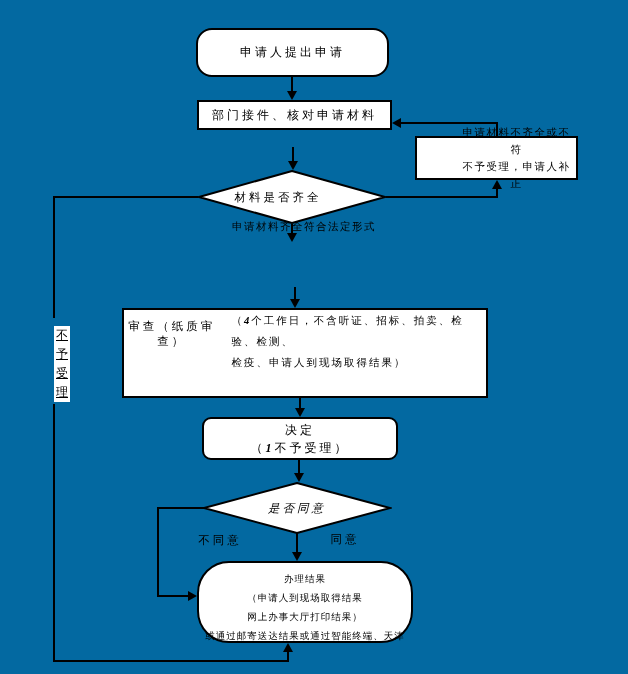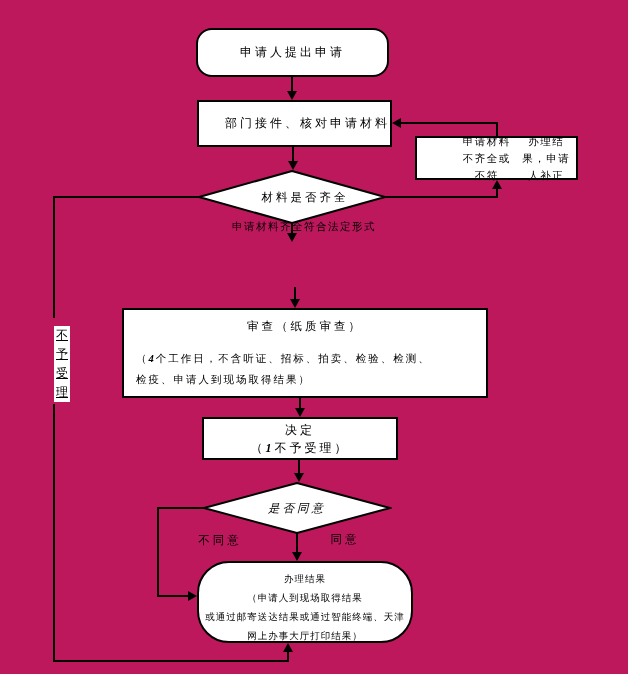--- a/index.html
+++ b/index.html
@@ -1,17 +1,17 @@
 <!DOCTYPE html>
 <html><head>
 <meta charset="utf-8">
 <style>
   html,body{margin:0;padding:0;background:#ffffff;}
   .stage{
-    position:relative;width:628px;height:674px;background:#be185d;
+    position:relative;width:628px;height:674px;background:#0369a1;
     font-family:"Liberation Serif","DejaVu Serif",serif;color:#000;
     overflow:hidden;
   }
   .node{
     position:absolute;border:2px solid #000;background:#fff;
     display:flex;align-items:center;justify-content:center;
     text-align:center;box-sizing:border-box;
   }
   .rounded{border-radius:16px;}
   .big-rounded{border-radius:32px;}
@@ -28,62 +28,62 @@
     font-size:11.5px;letter-spacing:3px;
   }
   .caption{
     position:absolute;font-size:10.5px;letter-spacing:1.5px;text-align:center;
   }
   .edge-label{position:absolute;font-size:11.5px;letter-spacing:3px;}
   .vert-label{
     position:absolute;font-size:12px;width:16px;line-height:19px;
     word-break:break-all;text-align:center;background:#fff;
   }
-  .review-box{flex-direction:column;justify-content:flex-start;align-items:stretch;}
+  .review-box{flex-direction:row;justify-content:flex-start;align-items:stretch;}
   .review-title{font-size:11.5px;letter-spacing:3px;text-align:center;margin-top:9px;}
   .review-note{
     font-size:10.5px;letter-spacing:2px;text-align:left;
-    padding:0 12px;margin-top:14px;line-height:21px;
+    padding:0 12px;line-height:21px;
   }
   .num{font-style:italic;font-weight:bold;}
   .two-line{flex-direction:column;line-height:18px;}
-  .supp{font-size:10.5px;letter-spacing:1.5px;line-height:17px;flex-direction:row;padding-left:40px;}
+  .supp{font-size:10.5px;letter-spacing:1.5px;line-height:17px;flex-direction:column;padding-left:40px;}
   .result-box{flex-direction:column;justify-content:flex-start;font-size:9.5px;letter-spacing:1px;line-height:19px;padding-top:7px;}
 </style>
 </head>
 <body>
 
 <div class="stage">
 
   <div class="node rounded lbl" style="left:196px;top:28px;width:193px;height:49px;">
     <span>申请人提出申请</span>
   </div>
 
   <div class="line" style="left:291px;top:77px;width:2px;height:15px;"></div>
   <div class="ah ah-down" style="left:287px;top:91px;"></div>
 
-  <div class="node lbl" style="left:197px;top:100px;width:195px;height:47px;justify-content:flex-end;">
+  <div class="node lbl" style="left:197px;top:100px;width:195px;height:30px;">
     <span>部门接件、核对申请材料</span>
   </div>
 
   <div class="line" style="left:292px;top:147px;width:2px;height:15px;"></div>
   <div class="ah ah-down" style="left:288px;top:161px;"></div>
 
   <svg class="dshape" style="left:197px;top:170px;" width="190" height="54">
     <polygon points="95,1 188,27 95,53 2,27" fill="#ffffff" stroke="#000000" stroke-width="2"></polygon>
   </svg>
-  <div class="dtext" style="left:210px;top:170px;width:190px;height:54px;">材料是否齐全</div>
+  <div class="dtext" style="left:183px;top:170px;width:190px;height:54px;">材料是否齐全</div>
 
   <div class="line" style="left:386px;top:196px;width:112px;height:2px;"></div>
   <div class="line" style="left:496px;top:187px;width:2px;height:11px;"></div>
   <div class="ah ah-up" style="left:492px;top:180px;"></div>
 
   <div class="node supp" style="left:415px;top:136px;width:163px;height:44px;">
     <span>申请材料不齐全或不符</span>
-    <span>办理结果，申请人补正</span>
+    <span>不予受理，申请人补正</span>
   </div>
 
   <div class="line" style="left:496px;top:123px;width:2px;height:14px;"></div>
   <div class="line" style="left:400px;top:122px;width:98px;height:2px;"></div>
   <div class="ah ah-left" style="left:392px;top:118px;"></div>
 
   <div class="line" style="left:291px;top:224px;width:2px;height:10px;"></div>
   <div class="ah ah-down" style="left:287px;top:233px;"></div>
   <div class="caption" style="left:213px;top:220px;width:182px;">申请材料齐全符合法定形式</div>
 
@@ -92,21 +92,21 @@
   <div class="ah ah-down" style="left:290px;top:299px;"></div>
 
   <div class="node review-box" style="left:122px;top:308px;width:366px;height:90px;">
     <div class="review-title">审查（纸质审查）</div>
     <div class="review-note"><span>（</span><span class="num">4</span><span>个工作日，不含听证、招标、拍卖、检验、检测、</span><br><span>检疫、申请人到现场取得结果）</span></div>
   </div>
 
   <div class="line" style="left:299px;top:398px;width:2px;height:11px;"></div>
   <div class="ah ah-down" style="left:295px;top:408px;"></div>
 
-  <div class="node lbl two-line" style="left:202px;top:417px;width:196px;height:43px;">
+  <div class="node lbl two-line" style="left:202px;top:417px;width:196px;height:43px;border-radius:9px;">
     <span>决定</span>
     <span><span>（</span><span class="num">1</span><span>不予受理）</span></span>
   </div>
 
   <div class="line" style="left:298px;top:460px;width:2px;height:14px;"></div>
   <div class="ah ah-down" style="left:294px;top:473px;"></div>
 
   <svg class="dshape" style="left:202px;top:482px;" width="190" height="52">
     <polygon points="95,1 188,26 95,51 2,26" fill="#ffffff" stroke="#000000" stroke-width="2"></polygon>
   </svg>
@@ -118,22 +118,22 @@
   <div class="ah ah-right" style="left:188px;top:591px;"></div>
   <div class="edge-label" style="left:188px;top:533px;width:64px;text-align:center;">不同意</div>
 
   <div class="line" style="left:296px;top:533px;width:2px;height:20px;"></div>
   <div class="ah ah-down" style="left:292px;top:552px;"></div>
   <div class="edge-label" style="left:322px;top:532px;width:46px;text-align:center;">同意</div>
 
   <div class="node big-rounded result-box" style="left:197px;top:561px;width:216px;height:82px;">
     <span>办理结果</span>
     <span>（申请人到现场取得结果</span>
+    <span>网上办事大厅打印结果）</span>
     <span>或通过邮寄送达结果或通过智能终端、天津</span>
-    <span>网上办事大厅打印结果）</span>
   </div>
 
   <div class="line" style="left:53px;top:196px;width:145px;height:2px;"></div>
   <div class="line" style="left:53px;top:196px;width:2px;height:122px;"></div>
   <div class="line" style="left:53px;top:404px;width:2px;height:258px;"></div>
   <div class="line" style="left:53px;top:660px;width:236px;height:2px;"></div>
   <div class="line" style="left:287px;top:651px;width:2px;height:11px;"></div>
   <div class="ah ah-up" style="left:283px;top:643px;"></div>
   <div class="vert-label" style="left:54px;top:326px;text-decoration:underline;">不予受理</div>
 

